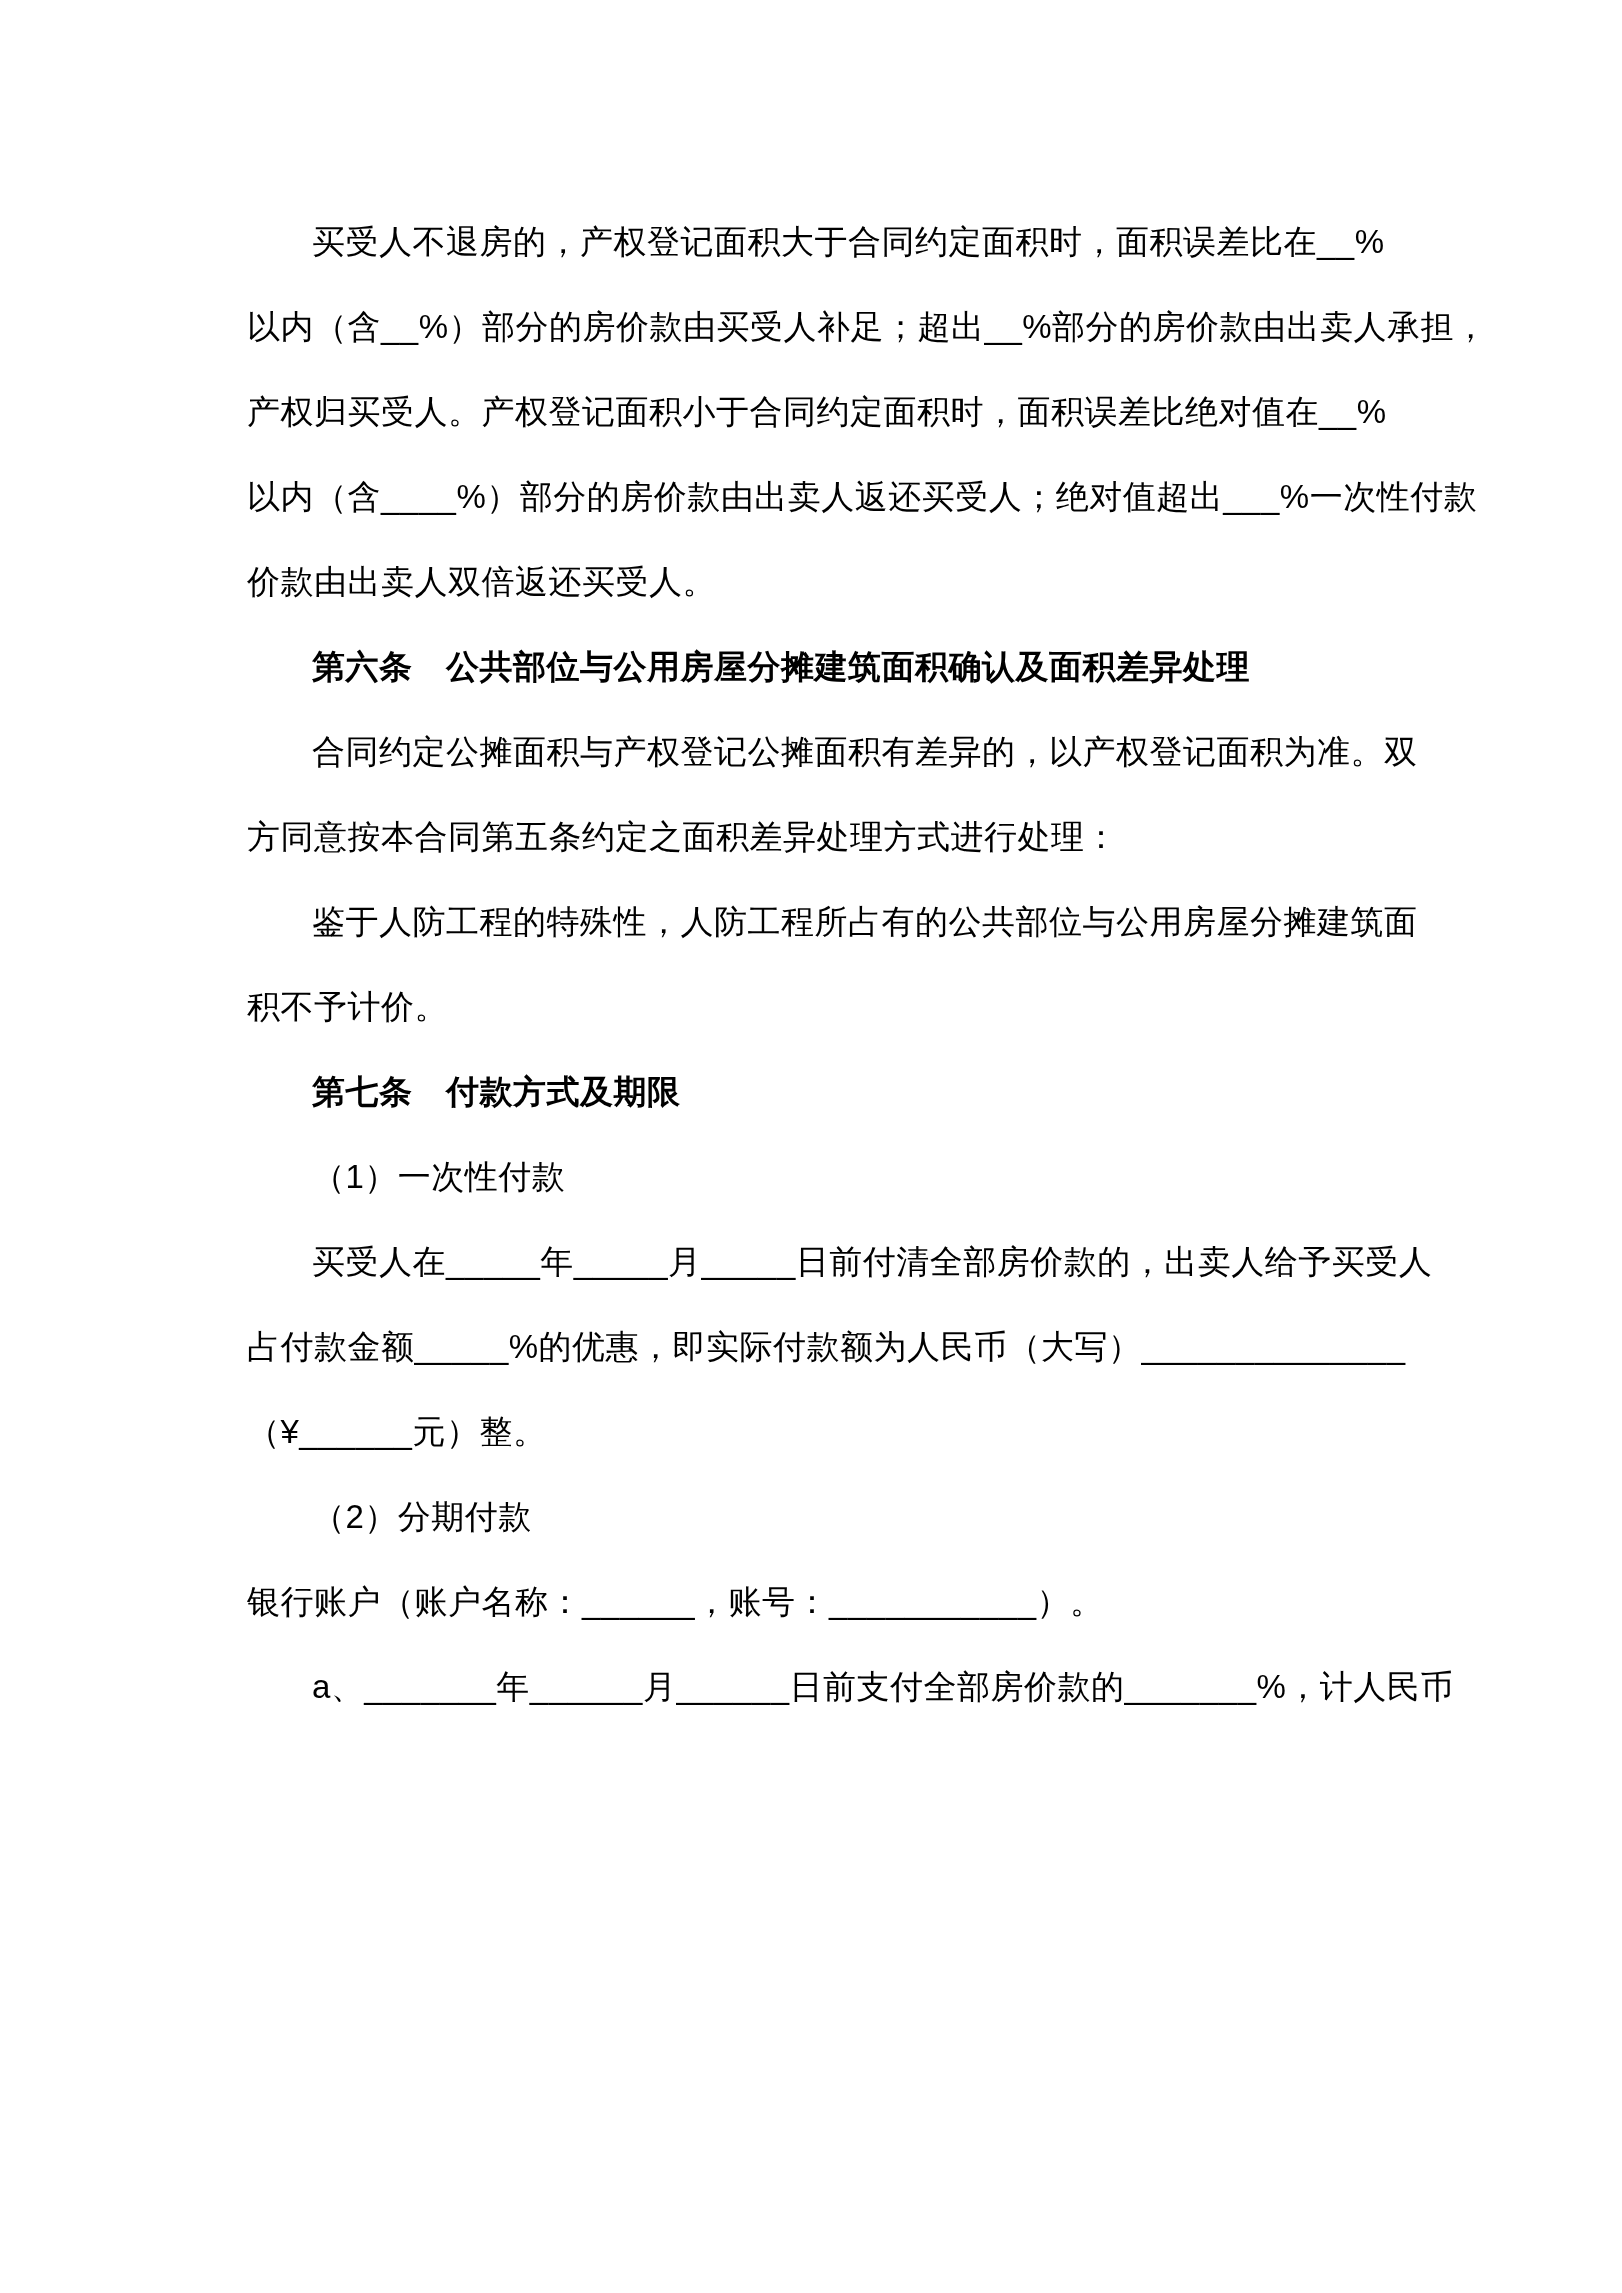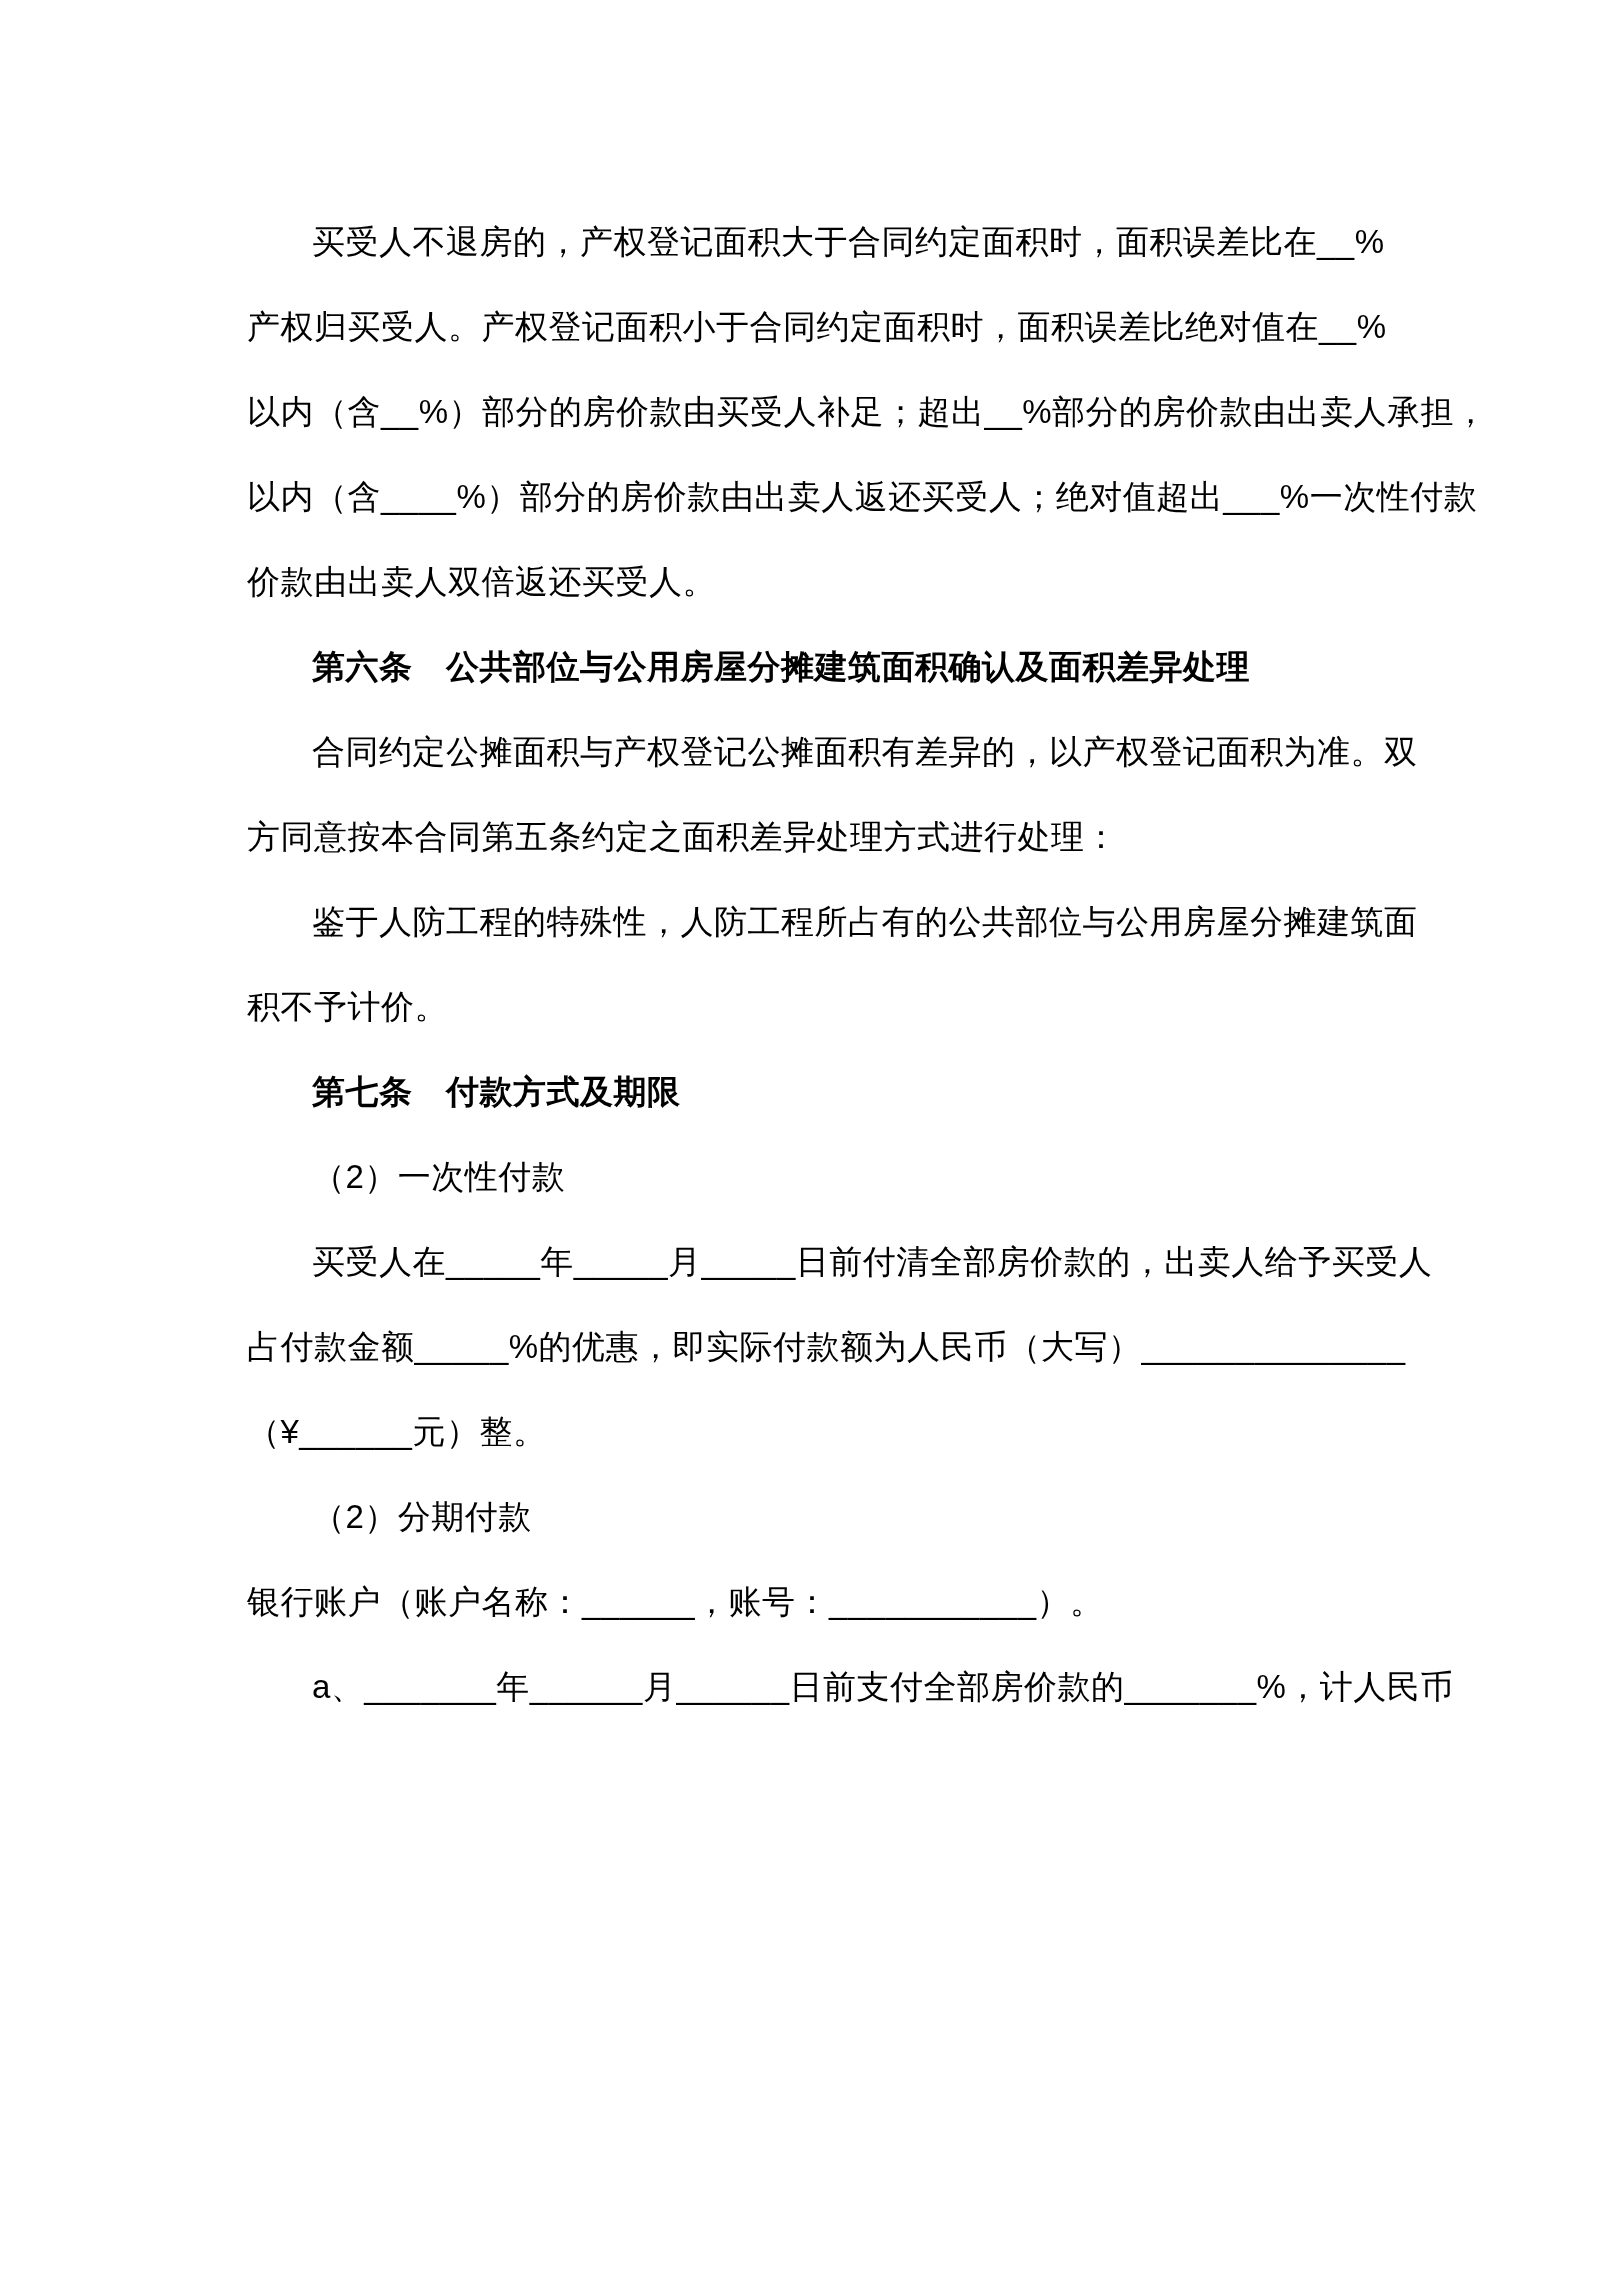--- a/index.html
+++ b/index.html
@@ -39,31 +39,31 @@
     text-align: justify;
     text-align-last: justify;
   }
 </style>
 </head>
 <body>
 
 <div class="page">
   <div class="doc-body">
       <div class="line indent justify">买受人不退房的，产权登记面积大于合同约定面积时，面积误差比在__%</div>
+      <div class="line justify">以内（含__%）部分的房价款由买受人补足；超出__%部分的房价款由出卖人承担，</div>
       <div class="line justify">产权归买受人。产权登记面积小于合同约定面积时，面积误差比绝对值在__%</div>
-      <div class="line justify">以内（含__%）部分的房价款由买受人补足；超出__%部分的房价款由出卖人承担，</div>
       <div class="line justify">以内（含____%）部分的房价款由出卖人返还买受人；绝对值超出___%一次性付款</div>
       <div class="line">价款由出卖人双倍返还买受人。</div>
       <div class="line indent bold">第六条　公共部位与公用房屋分摊建筑面积确认及面积差异处理</div>
       <div class="line indent justify">合同约定公摊面积与产权登记公摊面积有差异的，以产权登记面积为准。双</div>
       <div class="line">方同意按本合同第五条约定之面积差异处理方式进行处理：</div>
       <div class="line indent justify">鉴于人防工程的特殊性，人防工程所占有的公共部位与公用房屋分摊建筑面</div>
       <div class="line">积不予计价。</div>
       <div class="line indent bold">第七条　付款方式及期限</div>
-      <div class="line indent">（2）一次性付款</div>
+      <div class="line indent">（1）一次性付款</div>
       <div class="line indent justify">买受人在_____年_____月_____日前付清全部房价款的，出卖人给予买受人</div>
       <div class="line justify">占付款金额_____%的优惠，即实际付款额为人民币（大写）______________</div>
       <div class="line">（¥______元）整。</div>
       <div class="line indent">（2）分期付款</div>
       <div class="line">银行账户（账户名称：______，账号：___________）。</div>
       <div class="line indent justify">a、_______年______月______日前支付全部房价款的_______%，计人民币</div>
       <div class="line">______元整；</div>
     </div>
 </div>
 

